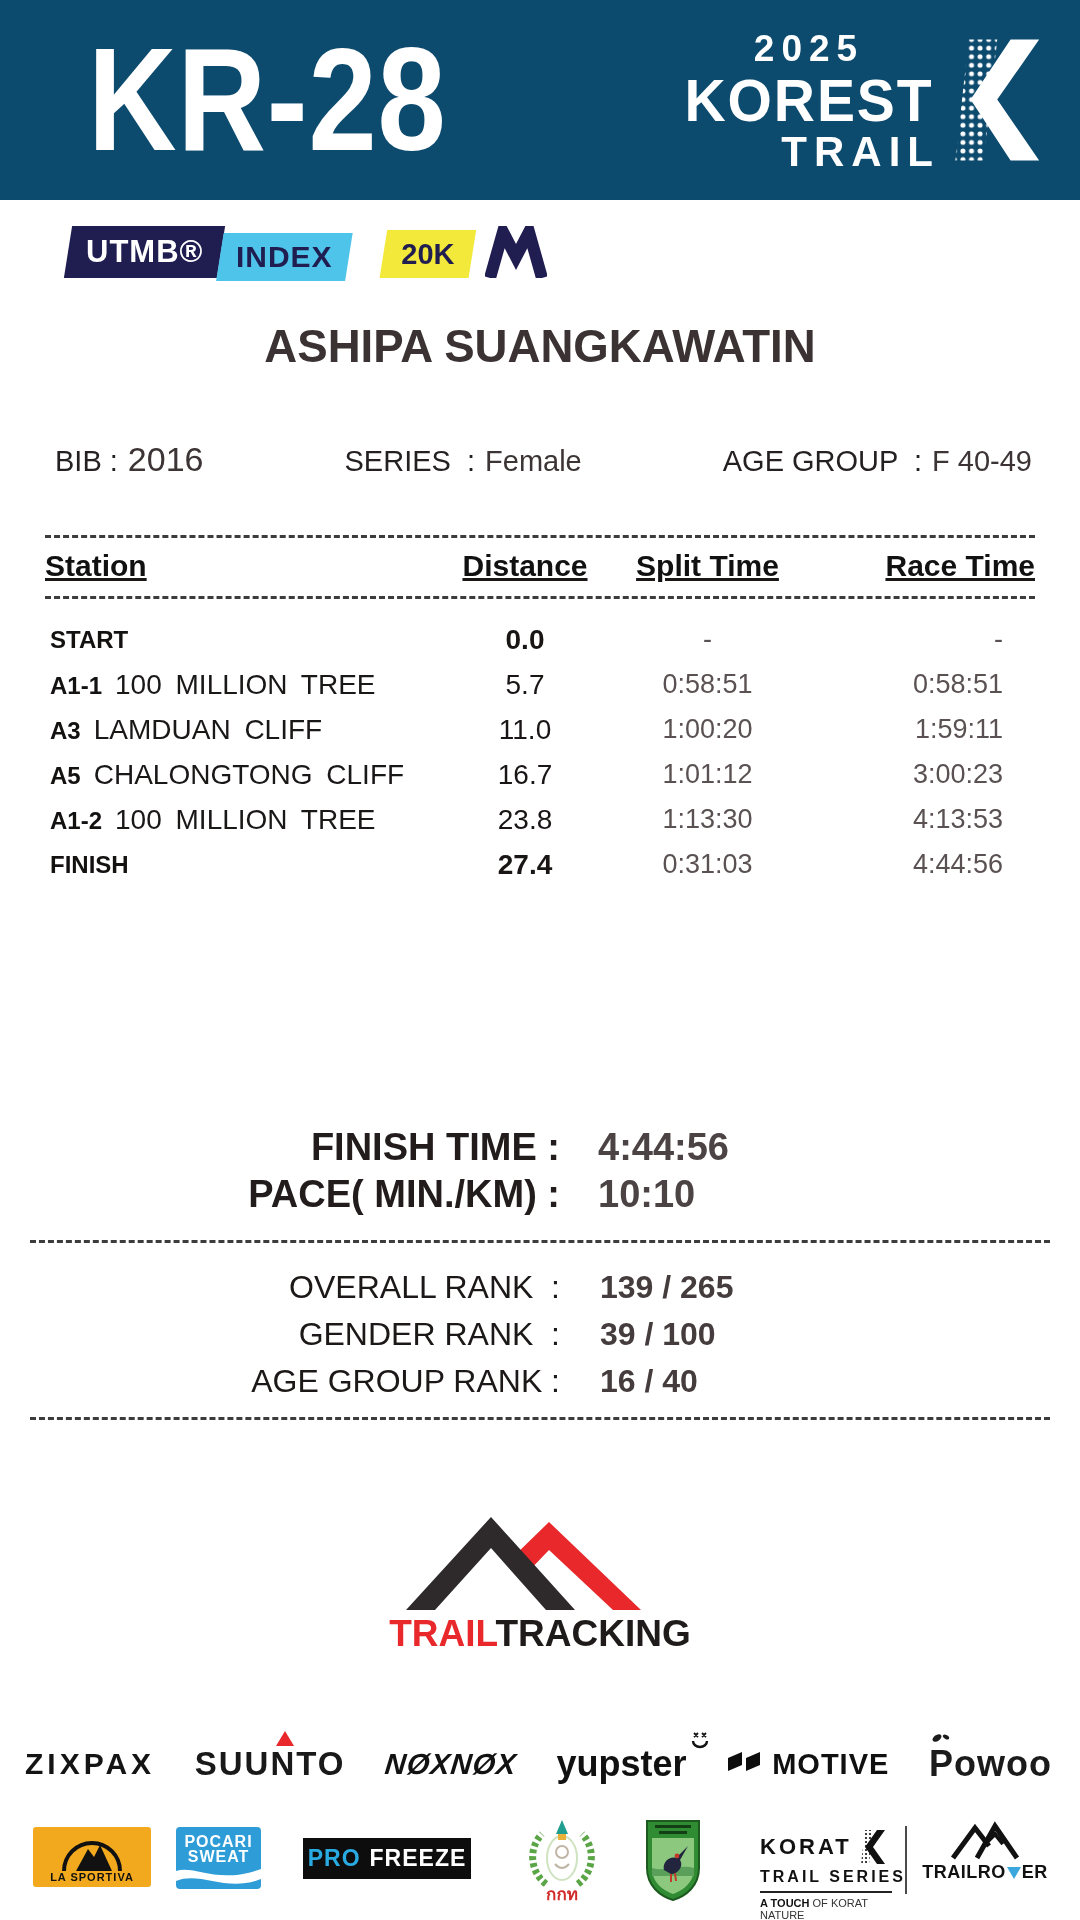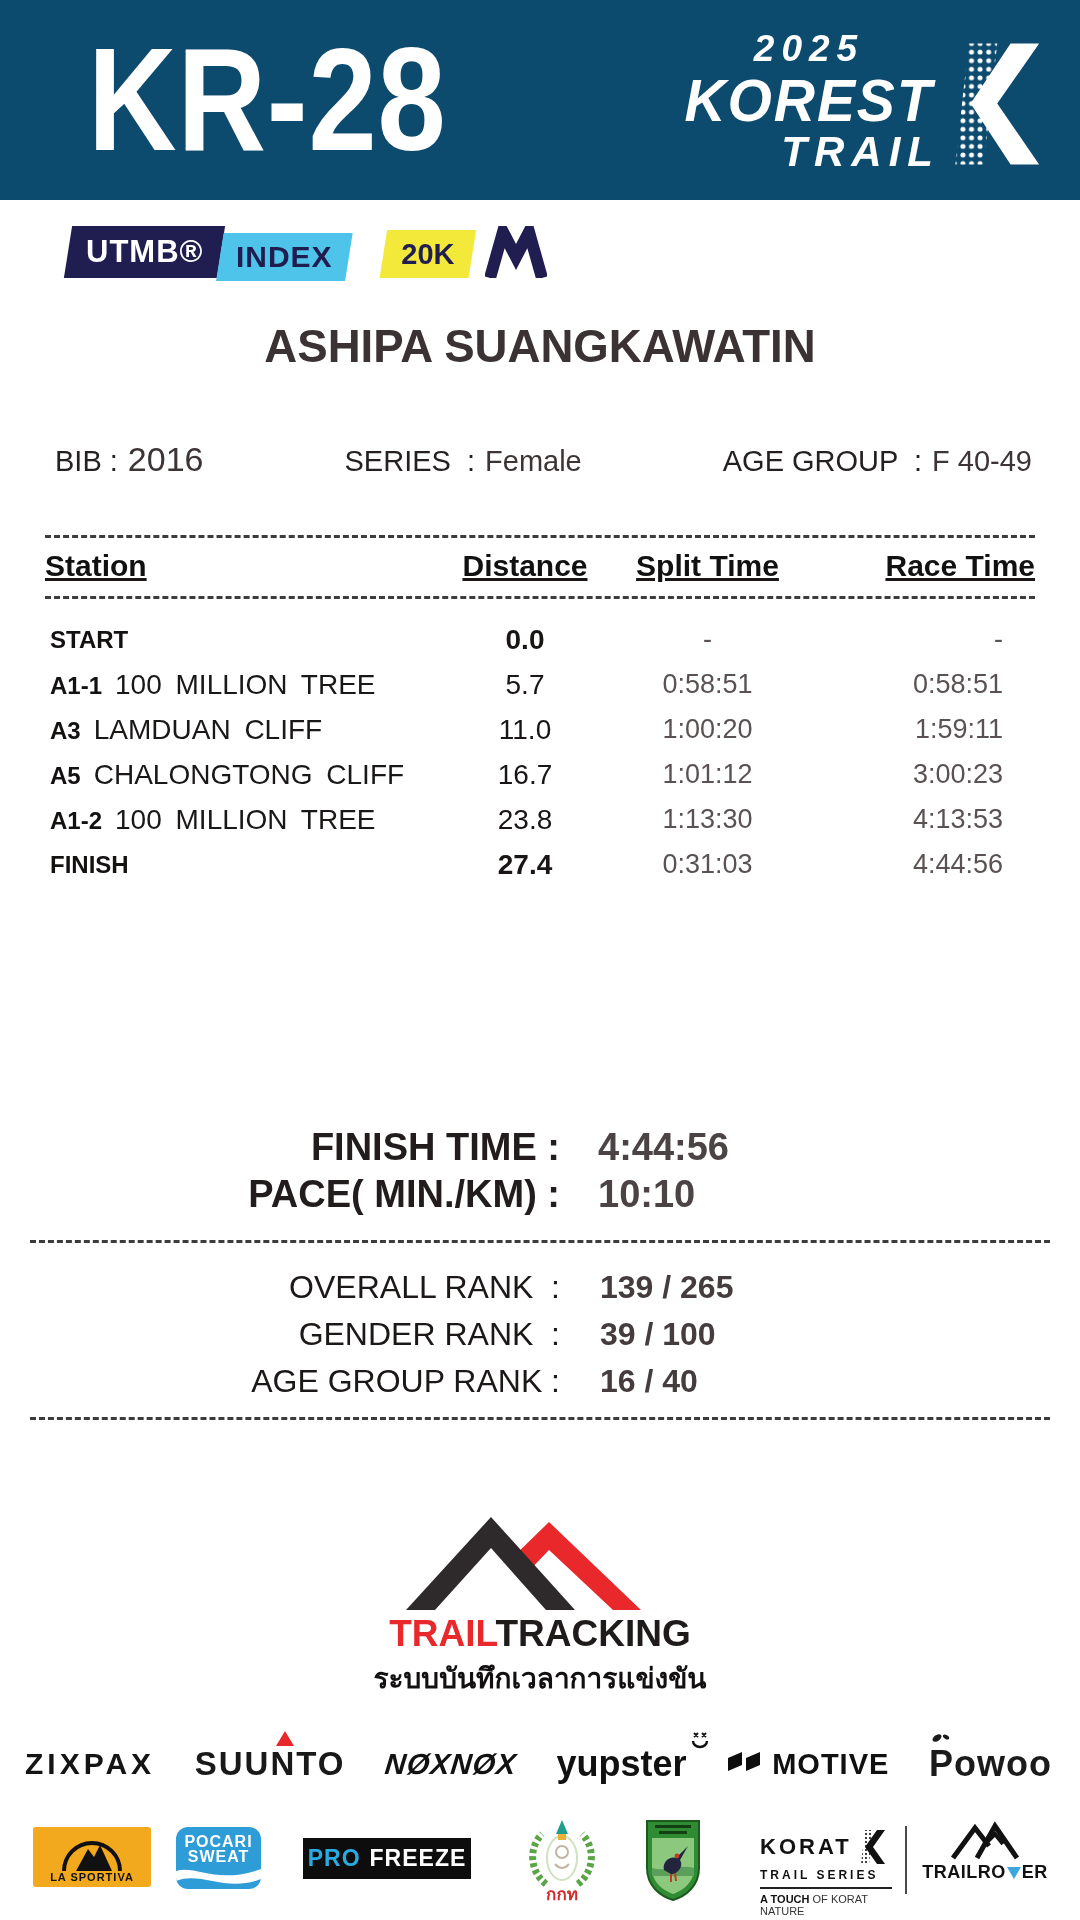--- a/index.html
+++ b/index.html
@@ -3,21 +3,21 @@
 <meta charset="utf-8">
 <style>
   html,body{margin:0;padding:0;background:#ffffff;}
   #page{position:relative;width:1080px;height:1920px;background:#ffffff;overflow:hidden;
         font-family:"Liberation Sans","DejaVu Sans",sans-serif;color:#1c1717;}
 
   
   .hdr{position:absolute;left:0;top:0;width:1080px;height:200px;background:#0c4a6e;}
   .race-code{position:absolute;left:88px;top:22px;font-size:146px;font-weight:700;color:#ffffff;
              letter-spacing:1px;transform:scaleX(0.84);transform-origin:left center;line-height:156px;}
-  .korest{position:absolute;right:38px;top:28px;display:flex;align-items:center;font-style:italic;}
+  .korest{position:absolute;right:38px;top:28px;display:flex;}
   .korest-txt{display:flex;flex-direction:column;align-items:center;color:#fff;}
   .korest-year{font-size:37px;font-weight:700;letter-spacing:7px;margin-bottom:2px;}
   .korest-name{font-size:60px;font-weight:700;letter-spacing:2px;line-height:58px;transform:scaleX(0.95);}
   .korest-sub{font-size:42px;font-weight:700;letter-spacing:7px;align-self:flex-end;line-height:44px;}
   .korest-x{margin-left:2px;margin-top:6px;}
 
   
   .utmb-row{position:absolute;left:68px;top:226px;display:flex;align-items:flex-start;}
   .skew{transform:skewX(-9deg);}
   .unskew{display:block;transform:skewX(9deg);}
@@ -88,33 +88,33 @@
   .motive{display:flex;align-items:center;}
   .motive-txt{font-size:29px;font-weight:700;letter-spacing:1px;color:#101010;margin-left:8px;}
   .powoo{position:relative;font-size:36px;font-weight:700;letter-spacing:1px;color:#1b1b1b;}
   .powoo svg{position:absolute;left:2px;top:-12px;}
 
   
   .sp2{position:absolute;left:0;top:1816px;width:1080px;height:104px;}
   .lasportiva{position:absolute;left:33px;top:11px;width:118px;height:60px;background:#f2a91d;border-radius:3px;
               display:flex;flex-direction:column;align-items:center;justify-content:flex-end;overflow:hidden;}
   .lasportiva .nm{font-size:11px;font-weight:700;letter-spacing:1px;color:#111;margin-bottom:4px;}
-  .pocari{position:absolute;left:176px;top:11px;width:85px;height:62px;background:#2d9cd7;border-radius:12px;overflow:hidden;}
+  .pocari{position:absolute;left:176px;top:11px;width:85px;height:62px;background:#2d9cd7;border-radius:4px;overflow:hidden;}
   .pocari .p1,.pocari .p2{color:#fff;font-weight:700;font-size:16px;letter-spacing:1px;line-height:15px;text-align:center;}
   .pocari .p1{margin-top:7px;}
   .pocari svg{position:absolute;left:0;bottom:0;}
   .profreeze{position:absolute;left:303px;top:22px;width:168px;height:41px;background:#0d0d0d;display:flex;align-items:center;justify-content:center;}
   .profreeze .pro{color:#29abe2;font-size:23px;font-weight:700;letter-spacing:1px;}
   .profreeze .frz{color:#fff;font-size:23px;font-weight:700;letter-spacing:1px;margin-left:9px;}
   .sat{position:absolute;left:522px;top:2px;}
   .shield{position:absolute;left:644px;top:2px;}
   .korat{position:absolute;left:760px;top:12px;width:148px;display:flex;flex-direction:column;align-items:flex-start;}
   .korat-top{display:flex;align-items:center;}
   .korat-name{font-size:22px;font-weight:700;letter-spacing:3px;color:#111;}
-  .korat-sub{font-size:12px;font-weight:700;letter-spacing:3px;color:#111;margin-top:2px;}
+  .korat-sub{font-size:16px;font-weight:700;letter-spacing:3px;color:#111;margin-top:2px;}
   .korat-line{width:132px;border-top:2px solid #222;margin:5px 0 4px 0;}
   .korat-tag{font-size:11px;color:#333;}
   .korat-tag b{color:#111;margin-top:11px;}
   .vdiv{position:absolute;left:905px;top:10px;width:2px;height:68px;background:#4a4a4a;}
   .trailrover{position:absolute;left:922px;top:4px;width:126px;display:flex;flex-direction:column;align-items:center;}
   .tr-name{font-size:18px;font-weight:700;letter-spacing:0.5px;color:#111;margin-top:2px;display:flex;align-items:center;}
   .tr-v{width:0;height:0;border-left:7px solid transparent;border-right:7px solid transparent;border-top:12px solid #3aa8dc;margin:0 1px;}
 </style>
 </head>
 <body>
@@ -265,21 +265,20 @@
   </div>
   <div class="dash dash-b"></div>
 
   <svg class="tt-logo" width="240" height="96" viewBox="0 0 240 96">
     <path d="M144,7 L236,95 L208,95 L144,35 L120,60 L105,45 Z" fill="#e8282b"></path>
     <path d="M86,2 L170,95 L141,95 L86,33 L30,95 L1,95 Z" fill="#2e2a2b"></path>
   </svg>
   <div class="tt-text">
     <span class="tt-red">TRAIL</span><span class="tt-blk">TRACKING</span>
   </div>
-  <div class="tt-thai">ระบบบันทึกเวลาการแข่งขัน</div>
 
   <div class="sp1">
     <div class="zixpax">ZIXPAX</div>
     <div class="suunto">
       <span class="tri"></span>
       <span>SUUNTO</span>
     </div>
     <div class="noxnox">NØXNØX</div>
     <div class="yupster">
       <span>yupster</span>

